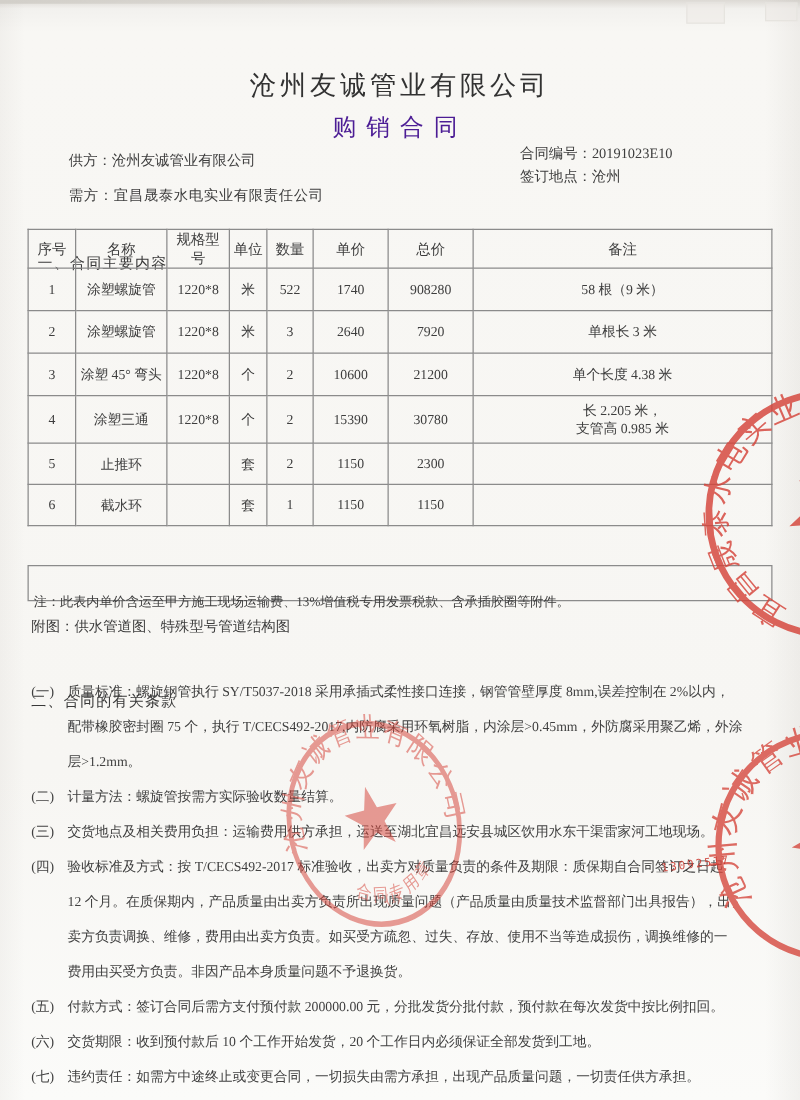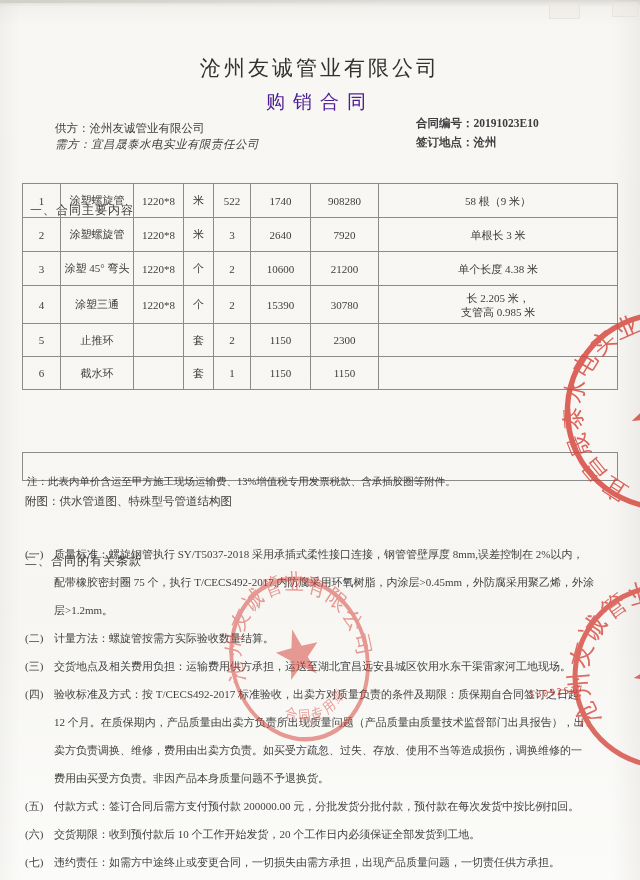--- a/index.html
+++ b/index.html
@@ -17,22 +17,22 @@
   .artifact-1{left:549px;top:2px;width:29px;height:15px;}
   .artifact-2{left:612px;top:2px;width:24px;height:13px;}
 
   .company-title{position:absolute;top:54px;left:0;width:100%;text-align:center;
     font-size:21px;letter-spacing:3px;color:#323232;}
   .doc-title{position:absolute;top:89px;left:0;width:100%;text-align:center;
     font-size:19px;letter-spacing:8px;color:#4c1d95;}
 
   .meta{font-size:11.5px;color:#3d3d3d;}
   .supplier-line{position:absolute;left:55px;top:121px;text-align:center;}
-  .buyer-line{position:absolute;left:55px;top:137px;letter-spacing:.5px;font-style:italic;}
-  .meta-right{position:absolute;left:416px;top:114px;line-height:18.5px;font-weight:bold;}
+  .buyer-line{position:absolute;left:55px;top:149px;letter-spacing:.5px;}
+  .meta-right{position:absolute;left:416px;top:114px;line-height:18.5px;}
 
   .sec-heading{position:absolute;font-size:12px;letter-spacing:1px;color:#383838;margin-top:36px;}
   .sec1{left:30px;top:166px;}
   .sec2{left:25px;top:517px;}
 
   table.main{position:absolute;left:22px;top:183px;width:596px;border-collapse:collapse;
     table-layout:fixed;font-size:11px;color:#3d3d3d;}
   table.main th,table.main td{border:1px solid #8b8b8b;font-weight:normal;text-align:center;
     vertical-align:middle;padding:0 2px;overflow:hidden;}
   tr.hrow{height:29px;font-size:11.5px;}
@@ -96,20 +96,30 @@
     <col style="width:38px">
       <col style="width:73px">
       <col style="width:50px">
       <col style="width:30px">
     <col style="width:37px">
       <col style="width:60px">
       <col style="width:68px">
       <col>
   </colgroup>
   <tbody>
+  <tr class="hrow">
+    <th>序号</th>
+    <th>名称</th>
+    <th>规格型号</th>
+    <th>单位</th>
+    <th>数量</th>
+    <th>单价</th>
+    <th>总价</th>
+    <th>备注</th>
+  </tr>
   <tr class="r-std">
     <td>1</td>
     <td>涂塑螺旋管</td>
     <td>1220*8</td>
     <td>米</td>
     <td>522</td>
     <td>1740</td>
     <td>908280</td>
     <td class="pre">58 根（9 米）</td>
   </tr>

